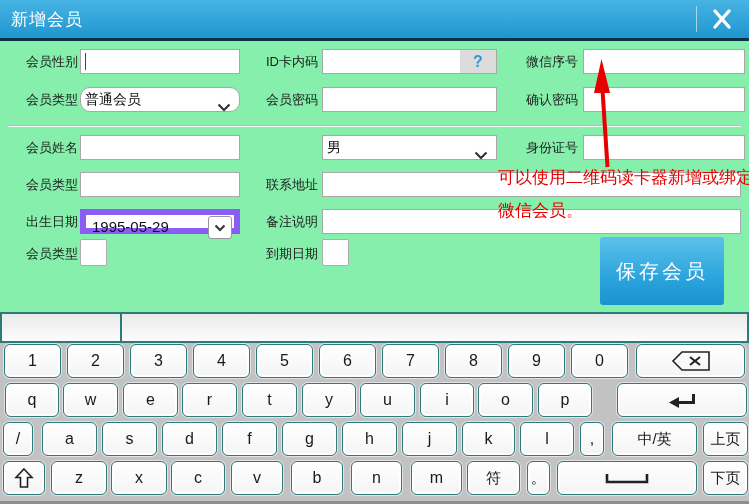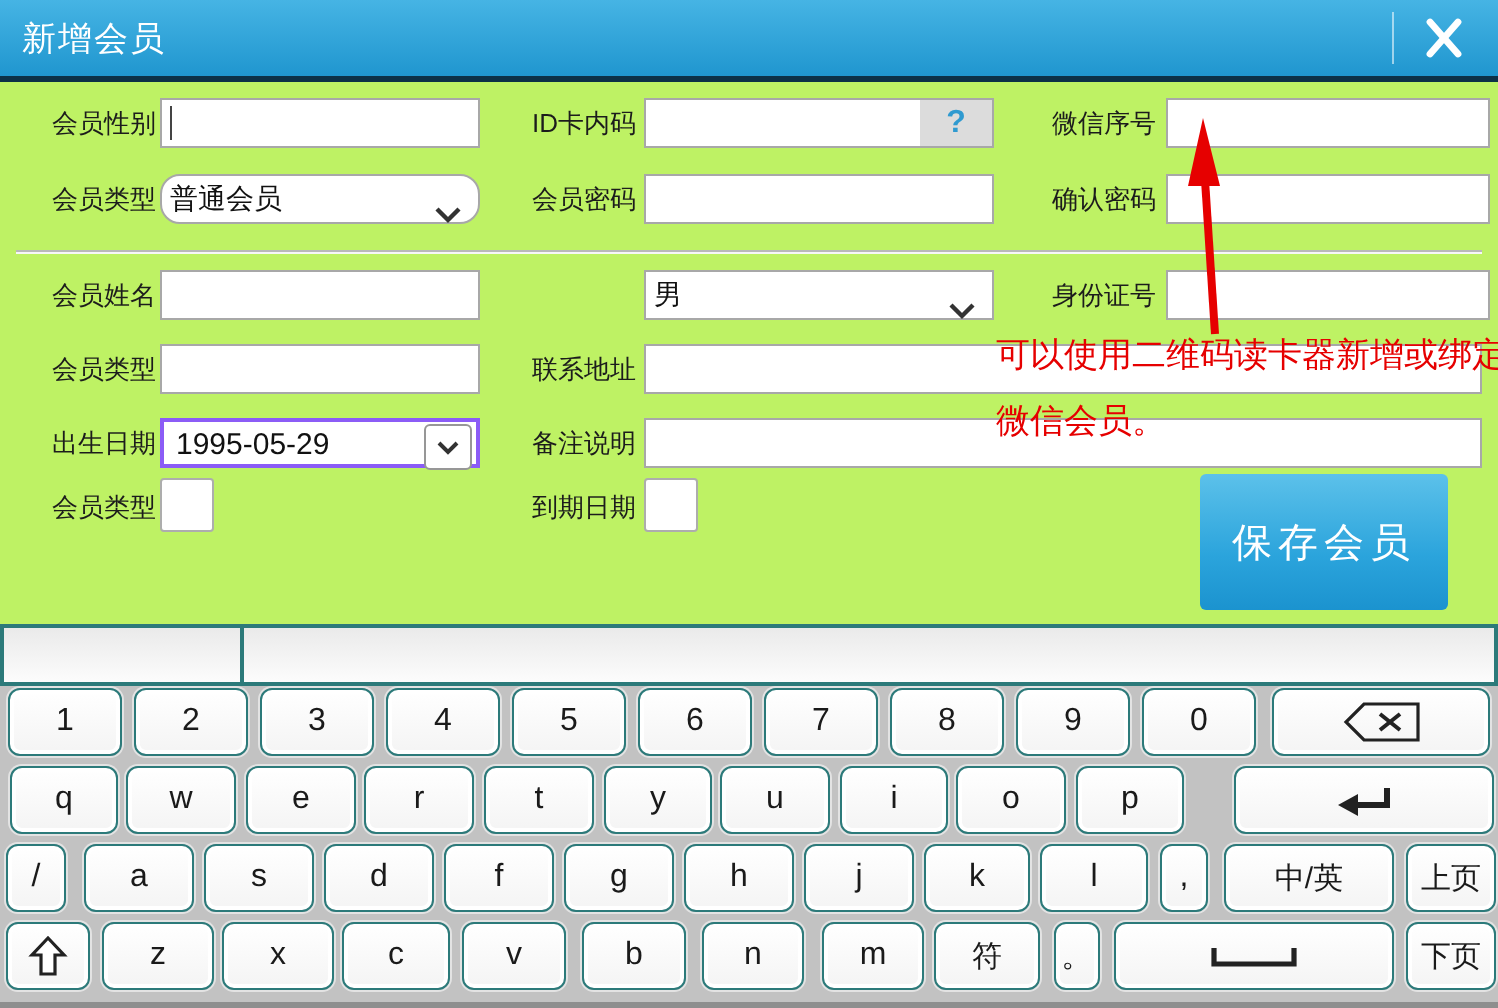--- a/index.html
+++ b/index.html
@@ -1,38 +1,38 @@
 <!DOCTYPE html>
 <html><head>
 <meta charset="utf-8">
 <style>
   html,body{margin:0;padding:0;background:#888;}
   .window{
     position:relative;width:749px;height:504px;overflow:hidden;
     font-family:"Liberation Sans","DejaVu Sans",sans-serif;
-    background:#bef264;
+    background:#86efac;
   }
   
   .titlebar{position:absolute;left:0;top:0;width:749px;height:38px;
     background:linear-gradient(#46b4e4,#2096cf);border-bottom:3px solid #0c3147;box-sizing:content-box;}
   .title{position:absolute;left:11px;top:8px;font-size:17px;color:#fff;letter-spacing:1px;}
   .close-divider{position:absolute;right:52px;top:6px;height:26px;width:1px;background:rgba(255,255,255,.55);}
   .close-btn{position:absolute;right:6px;top:3px;width:42px;height:32px;display:flex;align-items:center;justify-content:center;cursor:pointer;}
   
   .lbl{position:absolute;width:70px;text-align:right;font-size:13px;color:#1c1c1c;line-height:25px;white-space:nowrap;}
   .inp{position:absolute;height:25px;background:#fff;border:1px solid #a8a8a8;box-sizing:border-box;
     font-size:14px;padding:0 4px;font-family:inherit;color:#111;outline:none;}
   .sel{position:absolute;height:25px;background:#fff;border:1px solid #a8a8a8;box-sizing:border-box;
     font-size:14px;color:#111;line-height:23px;padding:0 4px;cursor:pointer;}
   .sel .chev{position:absolute;right:8px;top:8px;}
   .helpwrap{position:absolute;height:25px;border:1px solid #a8a8a8;box-sizing:border-box;background:#fff;display:flex;}
   .helpwrap .hinp{flex:1;border:none;outline:none;font-size:14px;padding:0 4px;font-family:inherit;background:#fff;min-width:0;}
   .helpbtn{width:36px;background:#dcdcdc;display:flex;align-items:center;justify-content:center;
     font-size:16px;font-weight:bold;color:#2f9ad0;cursor:pointer;}
-  .datebox{position:absolute;height:25px;background:#fff;border:2px solid #8b5cf6;box-sizing:border-box;
+  .datebox{position:absolute;height:25px;background:#fff;border:6px solid #8b5cf6;box-sizing:border-box;
     font-size:15px;color:#111;line-height:23px;padding:0 6px;cursor:pointer;}
   .datebtn{position:absolute;right:2px;top:1px;width:22px;height:21px;border:1px solid #979797;border-radius:3px;
     background:#fff;display:flex;align-items:center;justify-content:center;cursor:pointer;}
   .chk{position:absolute;width:27px;height:27px;background:#fff;border:1px solid #adadad;border-radius:2px;box-sizing:border-box;cursor:pointer;}
   .separator{position:absolute;left:8px;width:733px;height:0;border-top:1px solid #b9b9b9;border-bottom:1px solid #f7f7f7;}
   .caret{position:absolute;left:85px;top:53px;width:1px;height:17px;background:#444;}
   .savebtn{position:absolute;left:600px;top:237px;width:124px;height:68px;border-radius:3px;
     background:linear-gradient(#5cc1ea 0%,#2ba4dc 60%,#1b93cf 100%);
     color:#fff;font-size:20px;letter-spacing:3px;display:flex;align-items:center;justify-content:center;cursor:pointer;}
   .annotation{position:absolute;left:498px;top:161px;width:262px;font-size:17px;line-height:33px;color:#e60000;}

